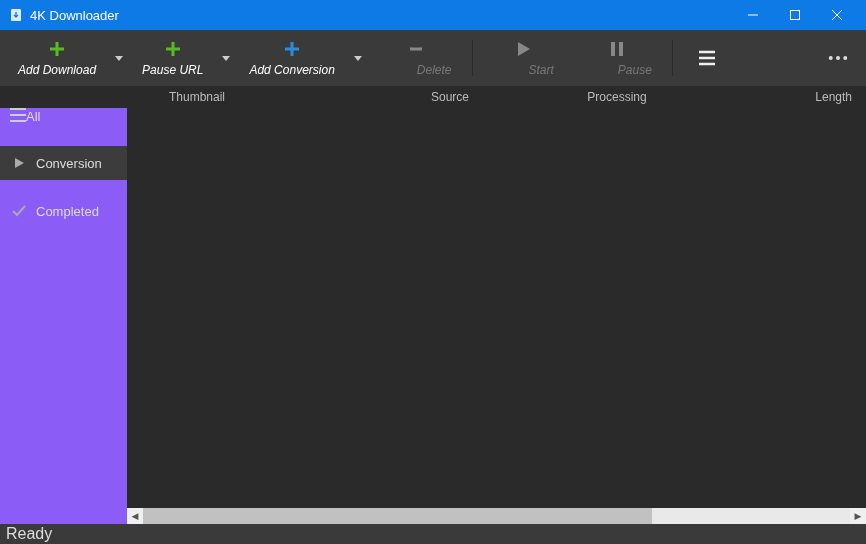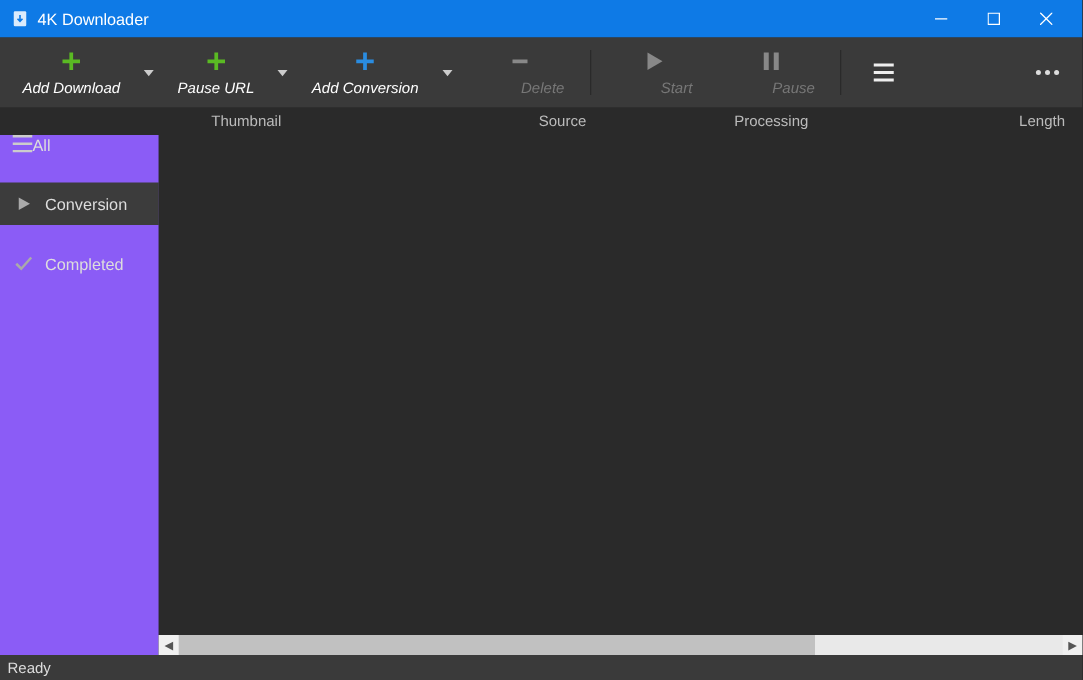--- a/index.html
+++ b/index.html
@@ -38,21 +38,21 @@
     .sidebar-header { height: 24px; display: flex; align-items: center; padding: 2px 10px 10px 10px; }
     .content { flex: 1; background: #2a2a2a; position: relative; }
     
     
     .hscroll { position: absolute; left: 0; right: 0; bottom: 0; height: 16px; background: #e9e9e9; display: flex; align-items: center; }
     .hscroll-btn { width: 16px; height: 16px; background: #f0f0f0; display: flex; align-items: center; justify-content: center; cursor: pointer; color: #555; font-size: 9px; }
     .hscroll-track { flex: 1; height: 16px; background: #e9e9e9; position: relative; }
     .hscroll-thumb { position: absolute; left: 0; top: 0; width: 72%; height: 100%; background: #c1c1c1; }
     
     
-    .statusbar { height: 20px; background: #3a3a3a; display: flex; align-items: center; padding: 0 6px; font-size: 12px; color: #ddd; }
+    .statusbar { height: 20px; background: #3a3a3a; display: flex; align-items: center; padding: 0 6px; font-size: 16px; color: #ddd; }
   </style>
 </head>
 <body>
 
 <div class="titlebar">
   <span class="titlebar-icon">
     <svg width="14" height="14" viewBox="0 0 14 14">
         <rect x="2" y="1" width="10" height="12" rx="1" fill="#fff" opacity="0.85"></rect>
         <path d="M7 4v5M5 7l2 2 2-2" stroke="#0e7ae6" stroke-width="1.3" fill="none"></path>
       </svg>

